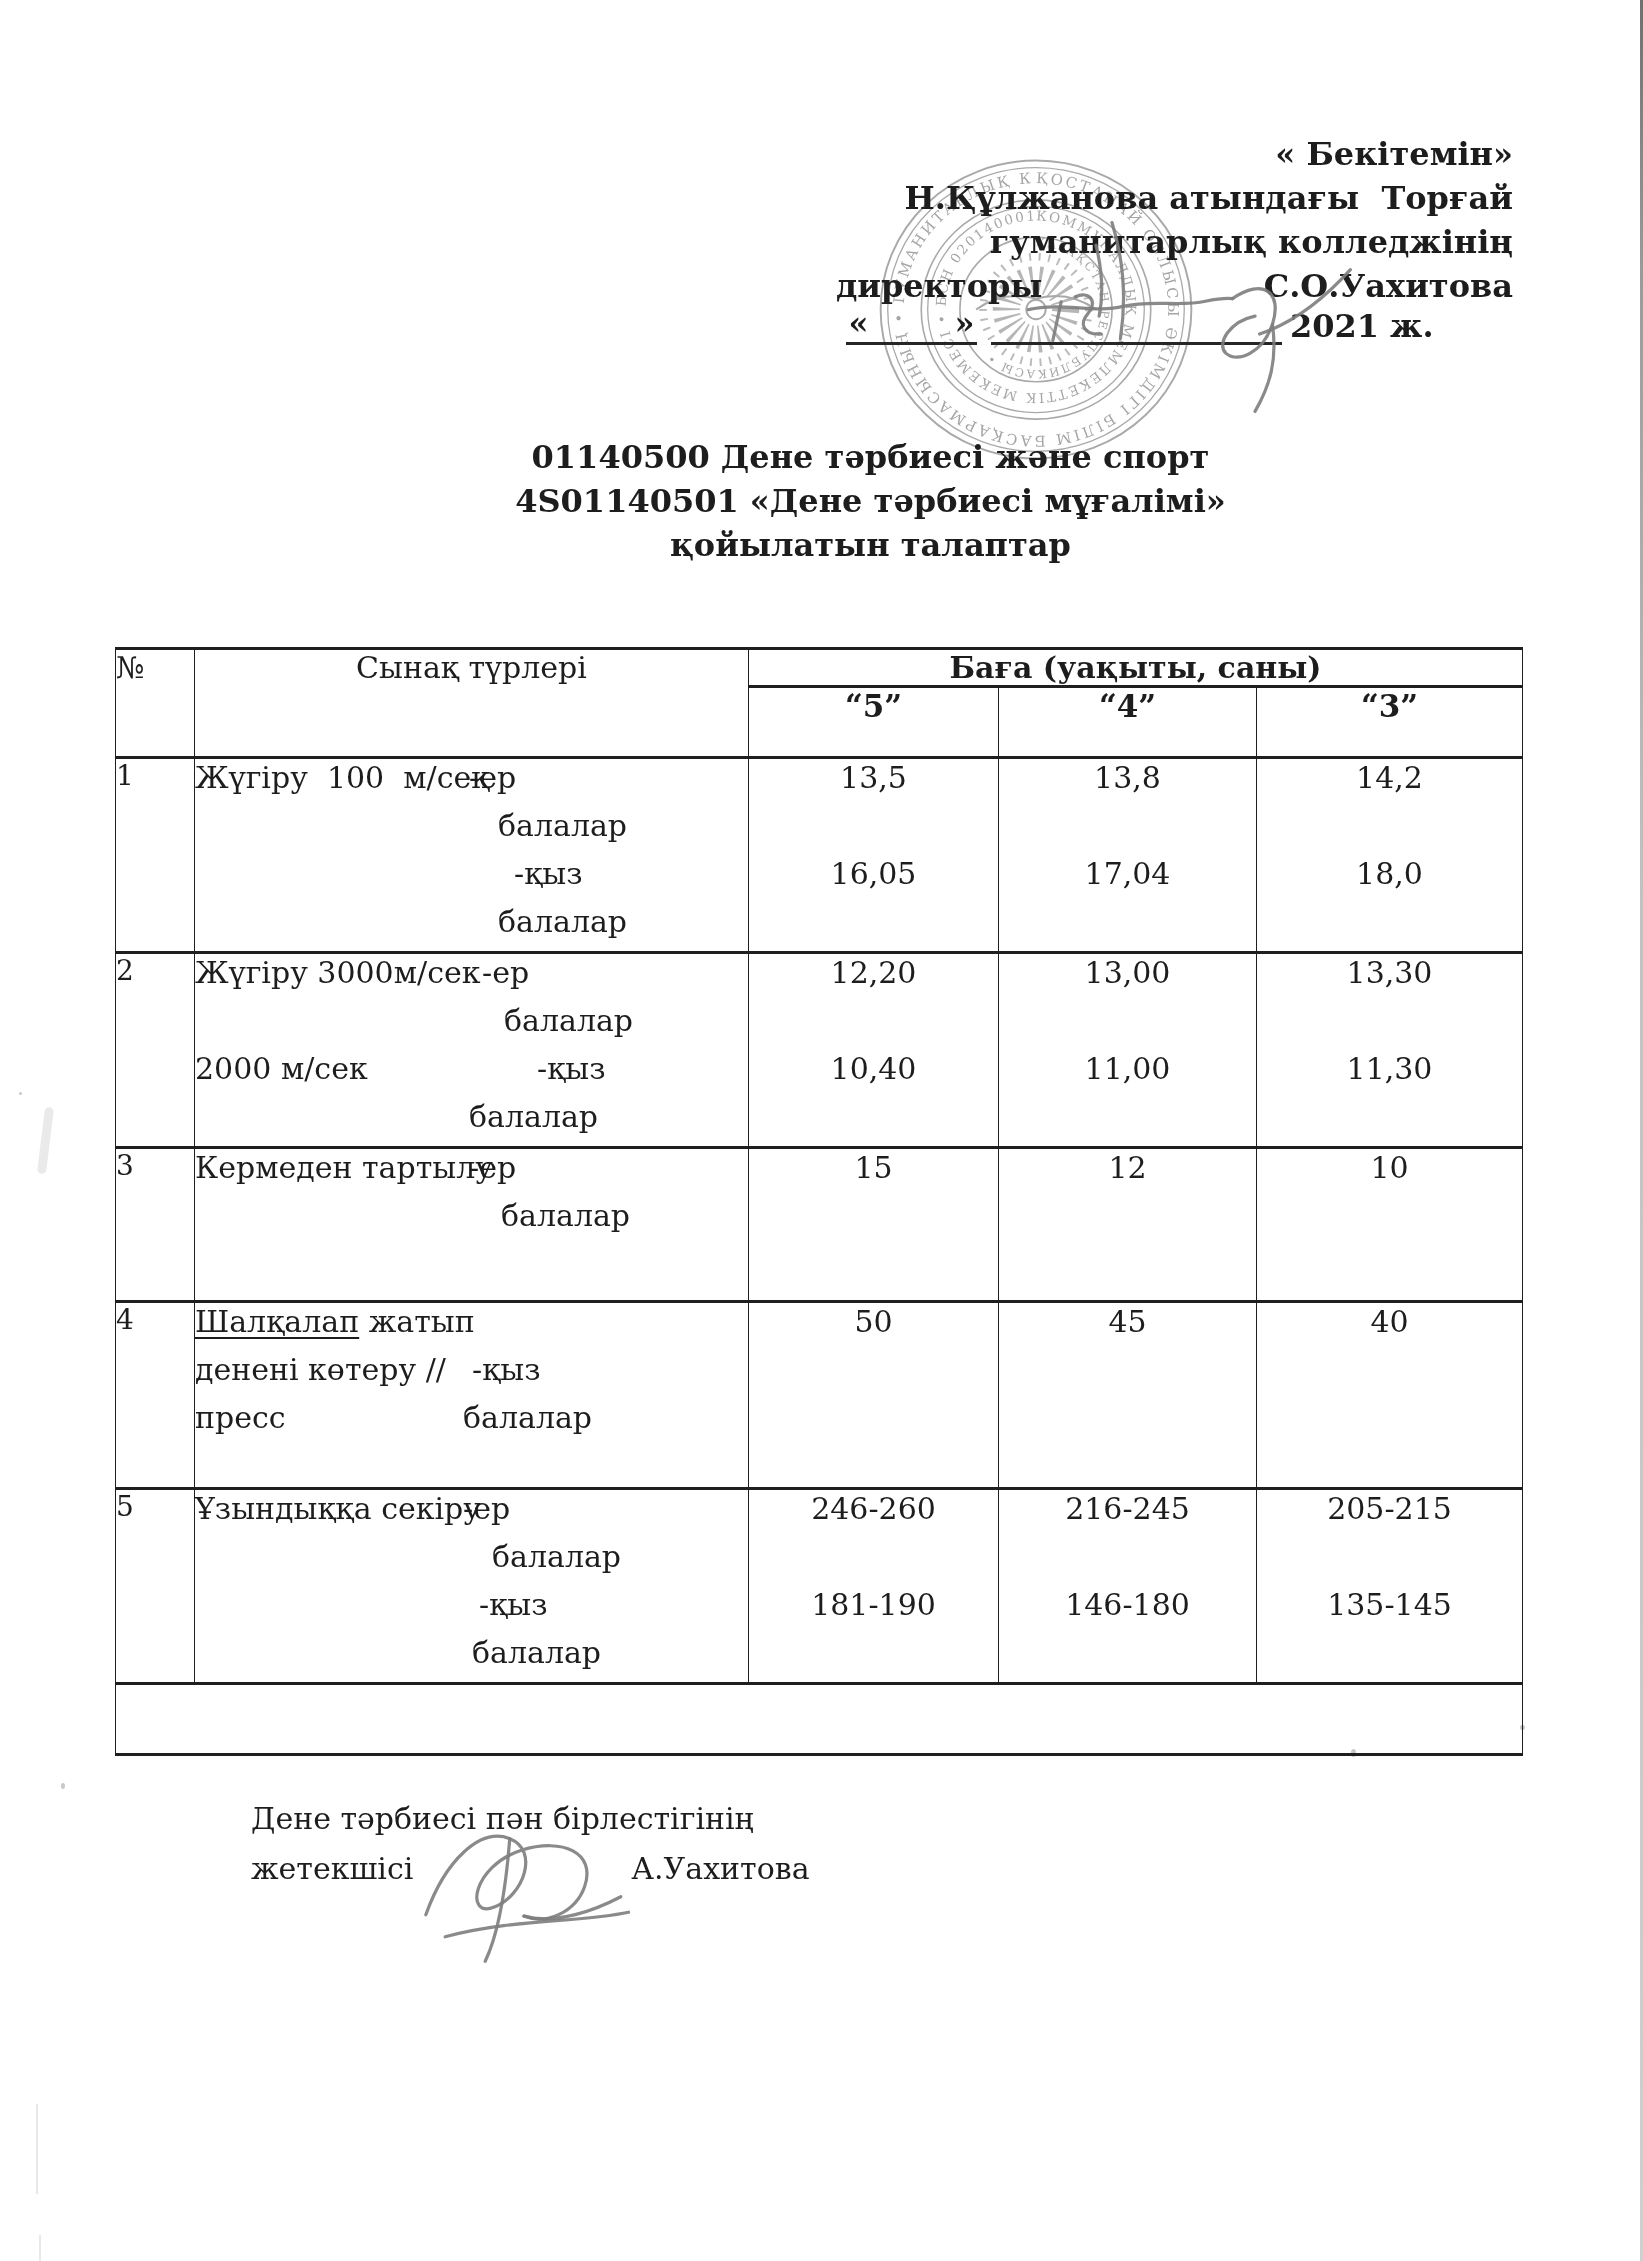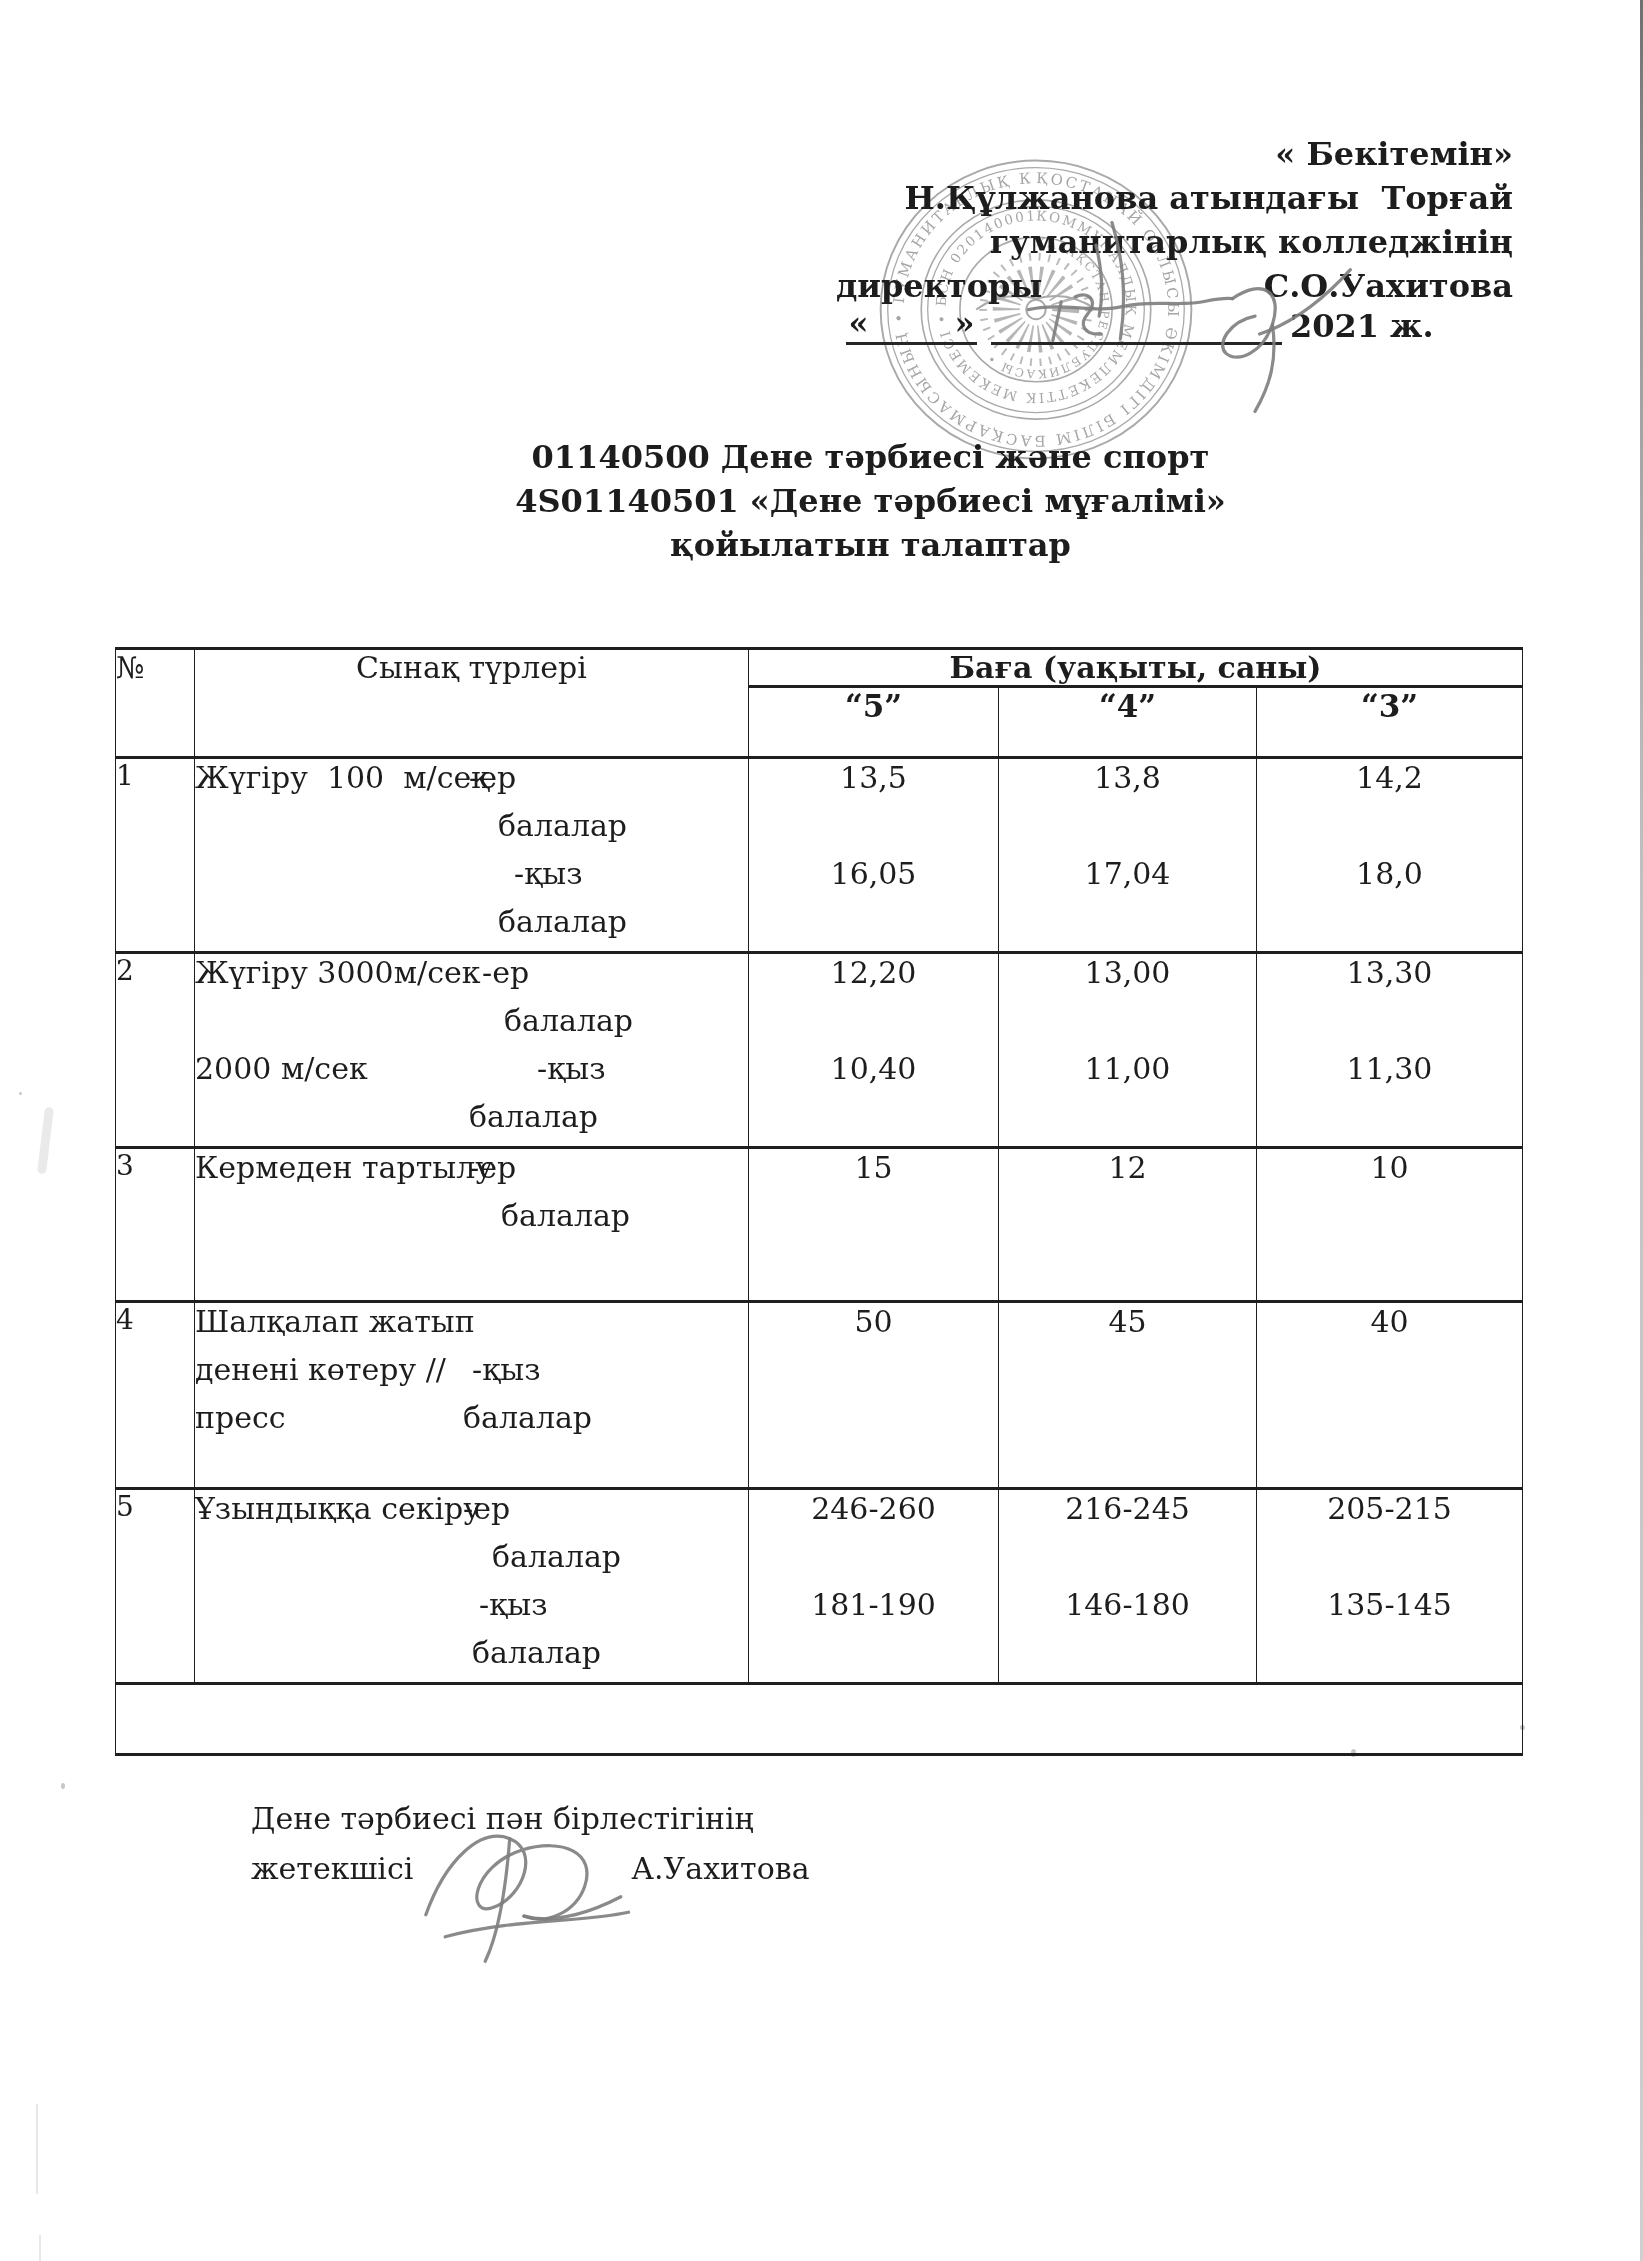--- a/index.html
+++ b/index.html
@@ -51,21 +51,21 @@
   .h-no{padding:5.2px 0 0 13px;font-size:30px}
   .h-test{vertical-align:middle;text-align:center;padding-right:110px;padding-top:17px;font-size:30px}
   .h-grade{text-align:center;vertical-align:middle;font-weight:700;font-size:30px}
   .h-g{text-align:center;vertical-align:top;padding-top:7.7px;font-weight:700;font-size:31px}
   .no-cell{padding:10.3px 0 0 15.5px;font-size:28px}
   .t-cell{padding:15.5px 0 0 13px}
   .g-cell{padding:15.5px 0 0 0;text-align:center}
   .tl{position:relative;height:48px;line-height:37px;white-space:pre}
   .ts{position:absolute;top:0;white-space:pre}
   .vl{height:48px;line-height:37px}
-  .u{text-underline-offset:4.5px;text-decoration-thickness:1.9px}
+  .u{text-decoration:underline;text-underline-offset:4.5px;text-decoration-thickness:1.9px}
 
   
   .footer{position:absolute;left:251px;top:1798px;z-index:2;font-weight:400;font-size:30px}
   .f-line{height:50px;line-height:41px;white-space:pre}
   .f2{display:flex}
   .f-name{margin-left:218px}
 </style>
 </head>
 <body>
 

